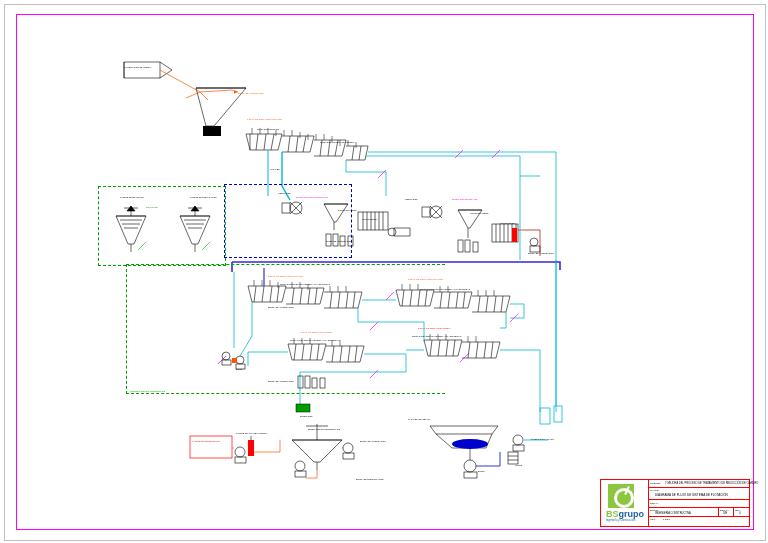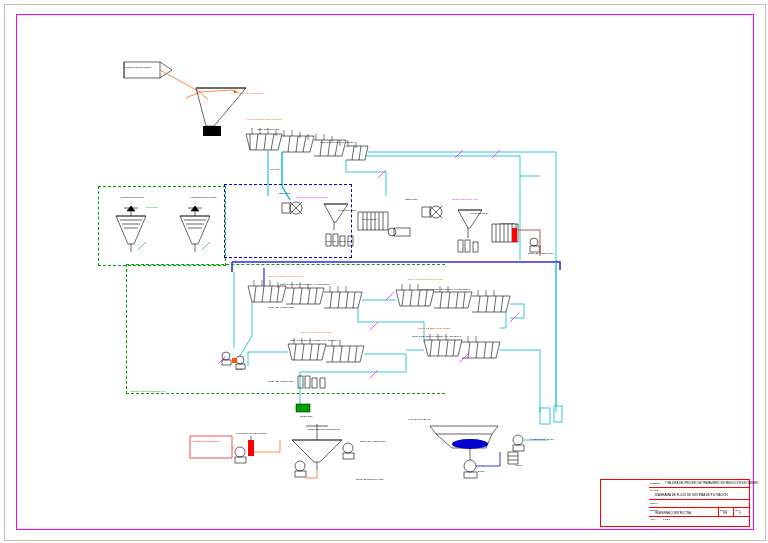--- a/index.html
+++ b/index.html
@@ -427,20 +427,27 @@
       <div class="lbl t2 bk" style="left: 360px; top: 440px;">BOMBA DE ALIMENTACION</div>
       <div class="lbl t2 bk" style="left: 356px; top: 478px;">BOMBA DE RECIRCULACION</div>
       <div class="lbl t2 bk" style="left: 408px; top: 418px;">CANALETA DE RELAVE</div>
       <div class="lbl t2 bk" style="left: 530px; top: 438px;">ALIMENTACION A PLANTA</div>
       <div class="lbl t2 bk" style="left: 478px; top: 470px;">BOMBA</div>
       <div class="lbl t2 bk" style="left: 300px; top: 415px;">ESPESADOR</div>
       <div class="lbl t2 bk" style="left: 515px; top: 464px;">FILTRO</div>
     </div>
 
   <div id="titleblock">
+    <div id="logo">
+      <div class="sq"></div>
+      <div class="ring"></div>
+      <div class="tick"></div>
+      <div class="bsg">BS<span>grupo</span></div>
+      <div class="sub">Ingeniería y Construcción</div>
+    </div>
     <div class="cell" style="left:48px;top:0;width:100px;height:8px;border-right:none;">
       <span class="tbtxt" style="left:1px;top:1.5px;font-size:2.4px;">CLIENTE:</span>
       <span class="tbtxt" style="left:16px;top:1.5px;font-size:2.6px;">Y MEJORA DEL PROCESO DE TRATAMIENTO DE REDUCCIÓN DE CIANURO</span>
     </div>
     <div class="cell" style="left:48px;top:8px;width:100px;height:12px;border-right:none;">
       <span class="tbtxt" style="left:1px;top:1px;font-size:2.4px;">PLANO:</span>
       <span class="tbtxt" style="left:6px;top:5px;font-size:3px;">DIAGRAMA DE FLUJO DE SISTEMA DE FLOTACIÓN</span>
     </div>
     <div class="cell" style="left:48px;top:20px;width:100px;height:8px;border-right:none;">
       <span class="tbtxt" style="left:1px;top:2px;font-size:2.4px;">FECHA:</span>

